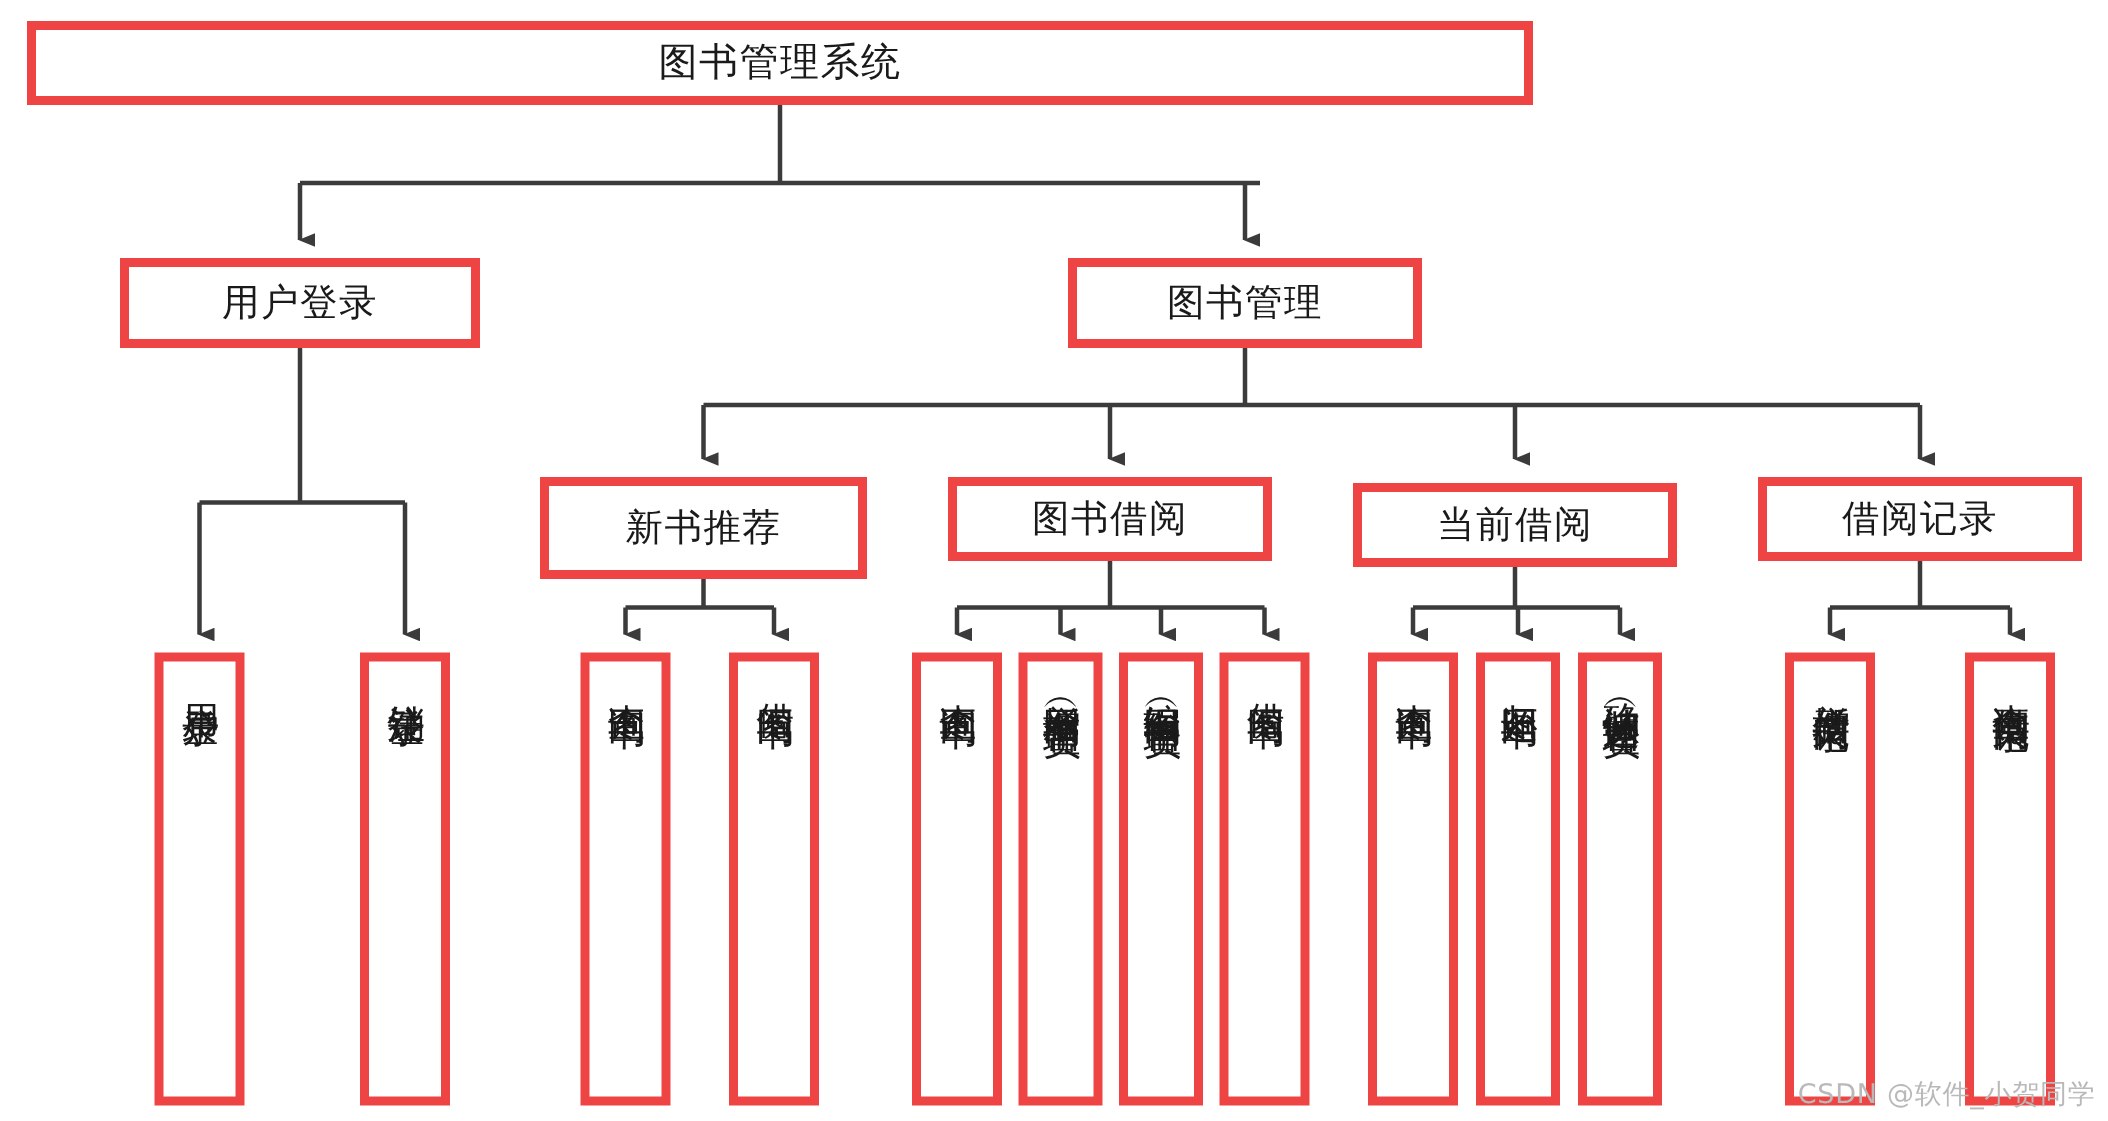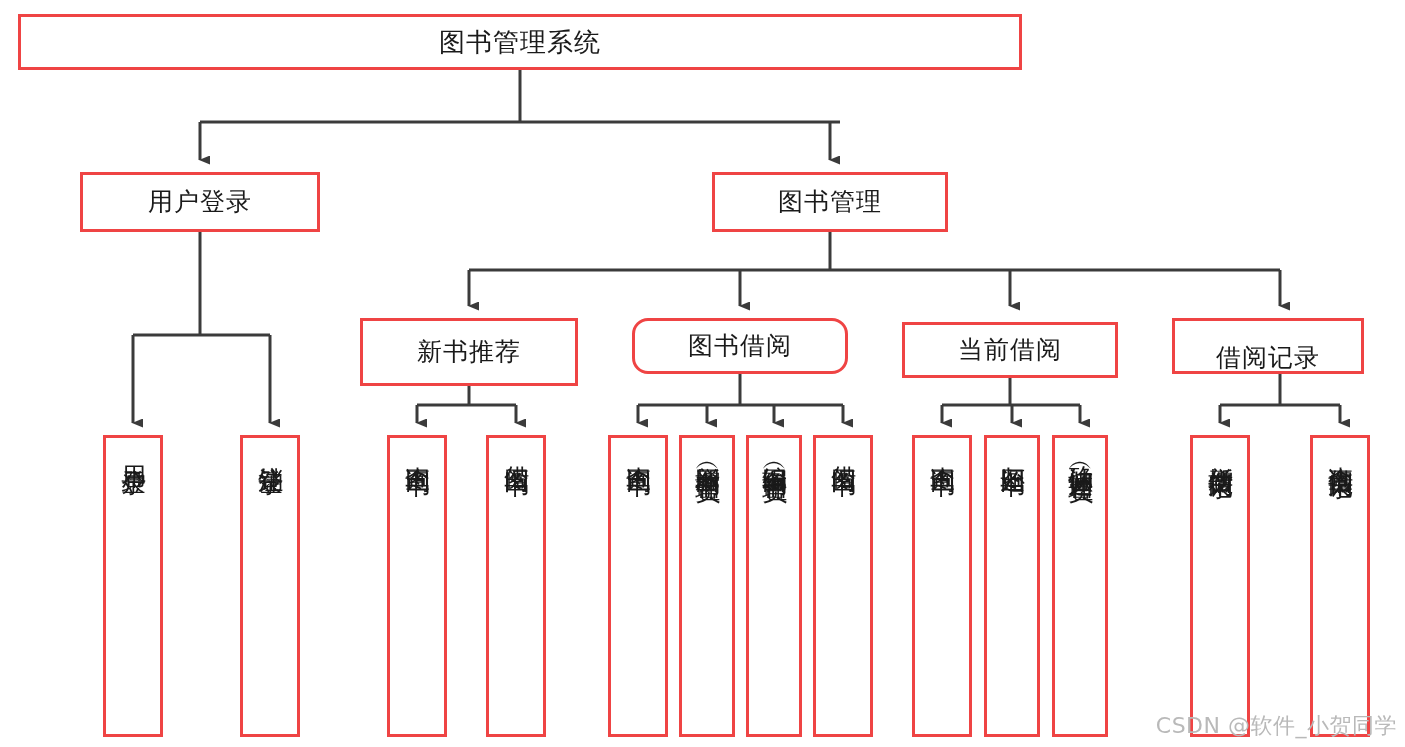--- a/index.html
+++ b/index.html
@@ -21,21 +21,21 @@
     position: absolute;
     left: 0;
     top: 0;
     width: 1405px;
     height: 747px;
     pointer-events: none;
   }
   .node {
     position: absolute;
     box-sizing: border-box;
-    border: 3px solid #ef4444;
+    border: 6px solid #ef4444;
     background: #ffffff;
     display: flex;
     align-items: center;
     justify-content: center;
     color: #1a1a1a;
     z-index: 2;
   }
   .node.h {
     font-size: 25px;
     line-height: 1.1;
@@ -55,21 +55,21 @@
     line-height: 1.06;
     letter-spacing: 2px;
   }
   .node.root {
     font-size: 26px;
   }
   #watermark {
     position: absolute;
     right: 8px;
     bottom: 6px;
-    font-size: 22px;
+    font-size: 18px;
     color: #b9b9b9;
     letter-spacing: 0.5px;
     white-space: nowrap;
     z-index: 5;
     font-family: "DejaVu Sans", "Liberation Sans", sans-serif;
   }
 </style>
 </head>
 <body>
 
@@ -132,27 +132,27 @@
   <div class="node h" style="left:80px; top:172px; width:240px; height:60px;">
     <span>用户登录</span>
   </div>
   <div class="node h" style="left:712px; top:172px; width:236px; height:60px;text-align:center;">
     <span>图书管理</span>
   </div>
 
   <div class="node h" style="left:360px; top:318px; width:218px; height:68px;">
     <span>新书推荐</span>
   </div>
-  <div class="node h" style="left:632px; top:318px; width:216px; height:56px;border-radius:16px;">
+  <div class="node h" style="left:632px; top:318px; width:216px; height:56px;">
     <span>图书借阅</span>
   </div>
   <div class="node h" style="left:902px; top:322px; width:216px; height:56px;">
     <span>当前借阅</span>
   </div>
-  <div class="node h" style="left:1172px; top:318px; width:192px; height:56px;align-items:flex-end;">
+  <div class="node h" style="left:1172px; top:318px; width:216px; height:56px;">
     <span>借阅记录</span>
   </div>
 
   <div class="node v" style="left:103px; top:435px; width:60px; height:302px;">
     <span class="vtext">用户登录</span>
   </div>
   <div class="node v" style="left:240px; top:435px; width:60px; height:302px;">
     <span class="vtext">注销登录</span>
   </div>
 

